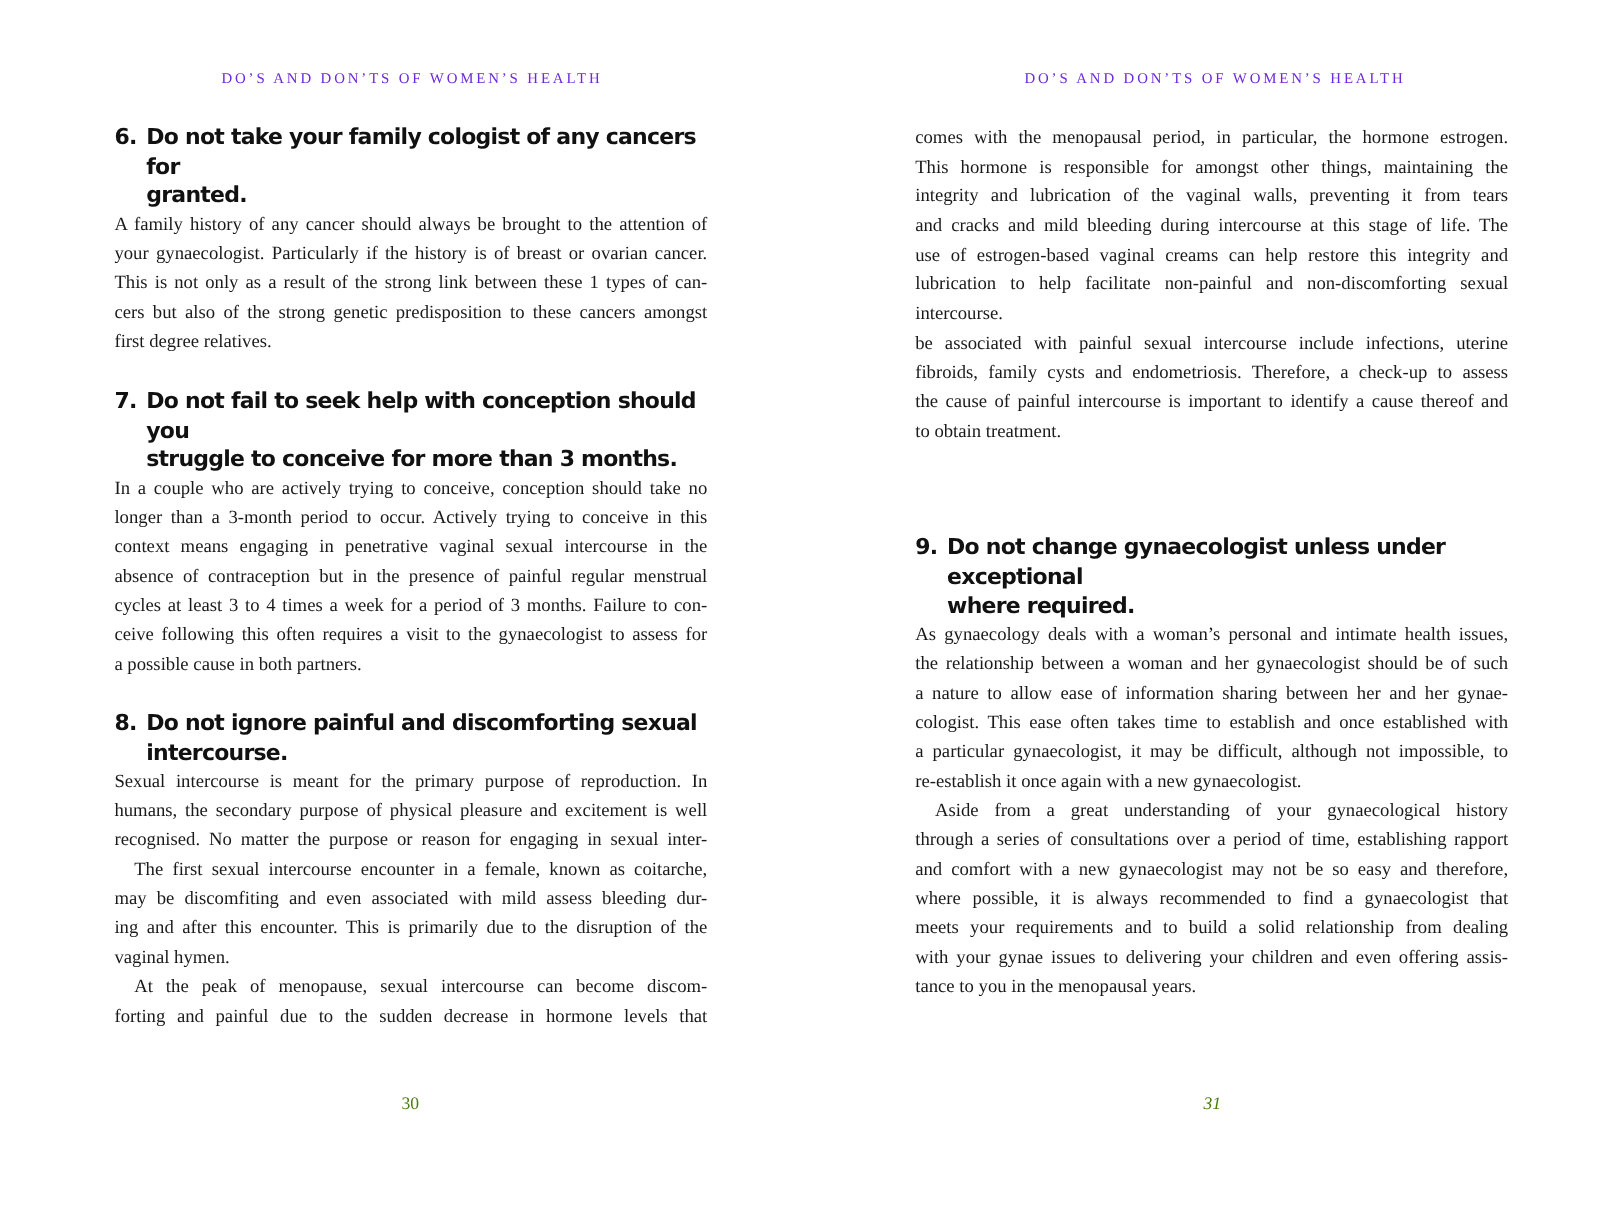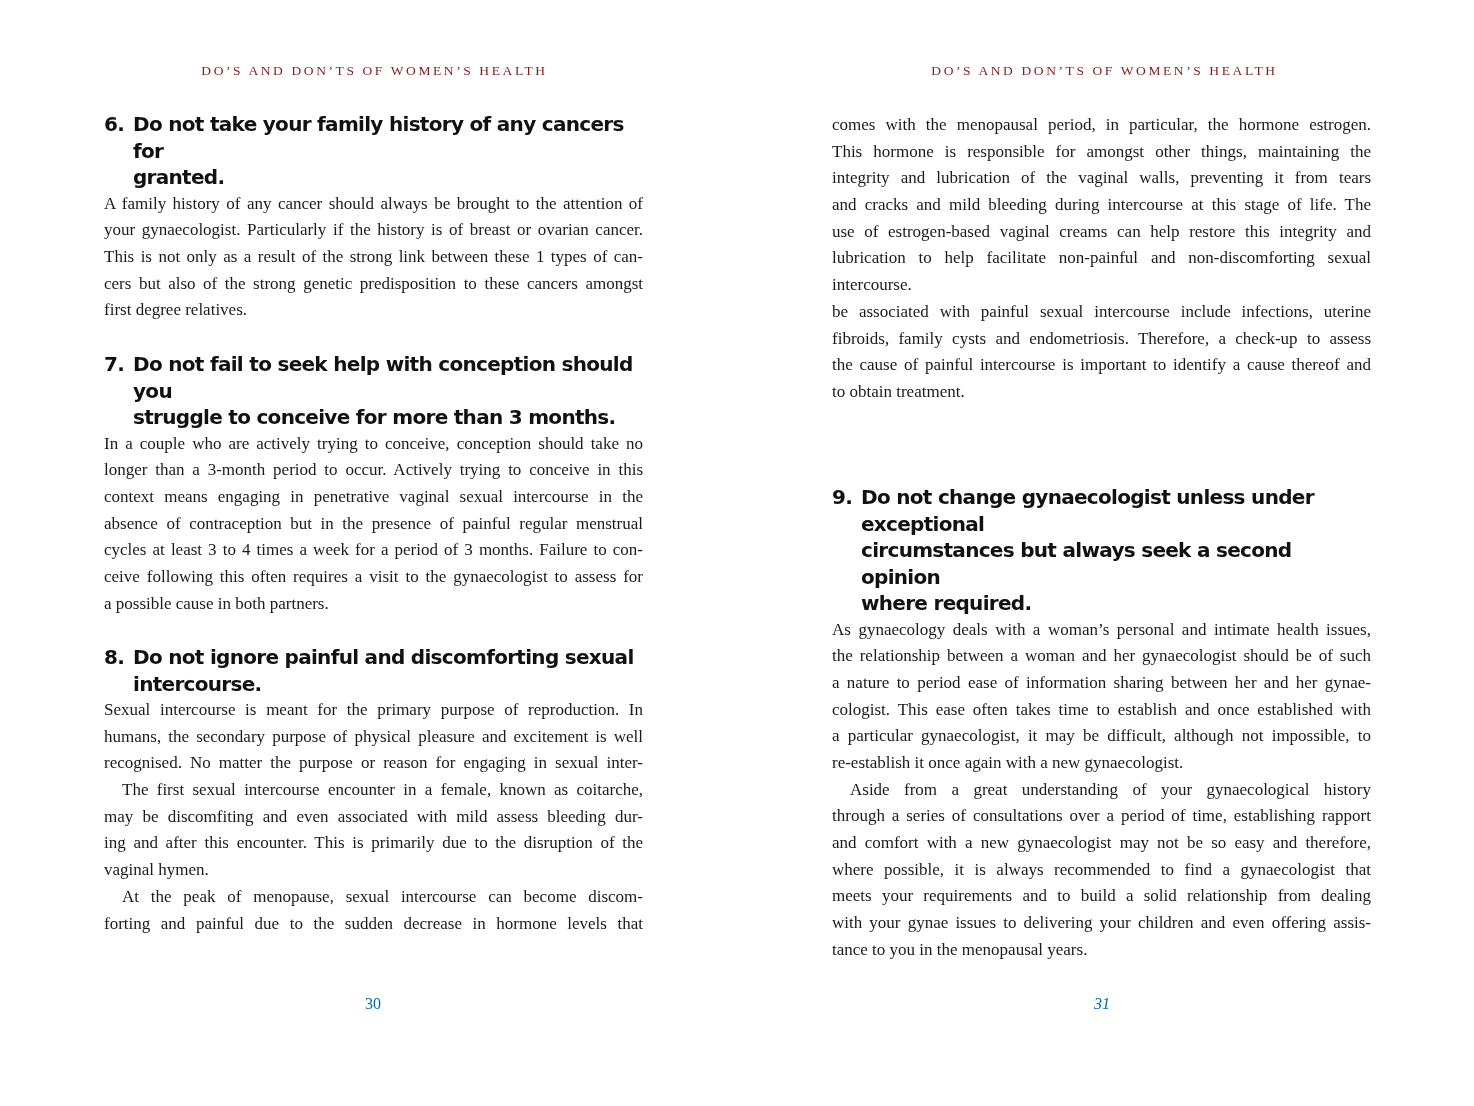--- a/index.html
+++ b/index.html
@@ -5,21 +5,21 @@
     html, body { margin: 0; padding: 0; background: #ffffff; }
     body { width: 1474px; height: 1106px; position: relative; overflow: hidden; color: #1a1a1a; }
     .page { position: absolute; top: 0; width: 737px; height: 1106px; }
     .page.left { left: 0; }
     .page.right { left: 737px; }
     .running-head {
       position: absolute; top: 63px; left: 0; width: 100%;
       text-align: center;
       font-family: "Liberation Serif", serif;
       font-size: 13.5px; letter-spacing: 2.6px; text-transform: uppercase;
-      font-variant: small-caps; color: #7f1d1d;
+      font-variant: small-caps; color: #6d28d9;
     }
     .left .running-head { left: 6px; width: 737px; }
     .right .running-head { left: -1px; width: 737px; }
     .text-block { position: absolute; width: 539px; }
     .left .text-block { left: 104px; }
     .right .text-block { left: 95px; }
     .heading {
       font-family: "DejaVu Sans", sans-serif; font-weight: bold;
       font-size: 20px; line-height: 26.5px; color: #111;
       display: flex; margin: 0; letter-spacing: -0.7px;
@@ -28,36 +28,36 @@
     .heading .htext { flex: 1; }
     .para {
       font-family: "Liberation Serif", serif; font-size: 17px; line-height: 26.7px;
       margin: 0; color: #1a1a1a;
     }
     .para .ln { display: block; text-align: justify; text-align-last: justify; height: 26.7px; white-space: nowrap; }
     .para .ln.last { text-align-last: left; }
     .para .ln.indent { text-indent: 18px; }
     .folio {
       position: absolute; top: 995px; width: 40px; text-align: center;
-      font-family: "Liberation Serif", serif; font-size: 16px; color: #0369a1;
+      font-family: "Liberation Serif", serif; font-size: 16px; color: #4d7c0f;
     }
     .left .folio { left: 353px; }
     .right .folio { left: 345px; font-style: italic; }
   </style>
 </head>
 <body>
 
 <div class="page left">
   <div class="running-head">Do’s and Don’ts of Women’s Health</div>
 
   <div class="text-block" style="top:111px;">
     <div class="heading">
       <span class="num">6.</span>
       <span class="htext">
-        <span style="display:block">Do not take your family history of any cancers for</span>
+        <span style="display:block">Do not take your family cologist of any cancers for</span>
         <span style="display:block">granted.</span>
       </span>
     </div>
     <div class="para">
       <span class="ln">A family history of any cancer should always be brought to the attention of</span>
       <span class="ln">your gynaecologist. Particularly if the history is of breast or ovarian cancer.</span>
       <span class="ln">This is not only as a result of the strong link between these 1 types of can-</span>
       <span class="ln">cers but also of the strong genetic predisposition to these cancers amongst</span>
       <span class="ln last">first degree relatives.</span>
     </div>
@@ -129,28 +129,27 @@
       <span class="ln">the cause of painful intercourse is important to identify a cause thereof and</span>
       <span class="ln last">to obtain treatment.</span>
     </div>
   </div>
 
   <div class="text-block" style="top:484px;">
     <div class="heading">
       <span class="num">9.</span>
       <span class="htext">
         <span style="display:block">Do not change gynaecologist unless under exceptional</span>
-        <span style="display:block">circumstances but always seek a second opinion</span>
         <span style="display:block">where required.</span>
       </span>
     </div>
     <div class="para">
       <span class="ln">As gynaecology deals with a woman’s personal and intimate health issues,</span>
       <span class="ln">the relationship between a woman and her gynaecologist should be of such</span>
-      <span class="ln">a nature to period ease of information sharing between her and her gynae-</span>
+      <span class="ln">a nature to allow ease of information sharing between her and her gynae-</span>
       <span class="ln">cologist. This ease often takes time to establish and once established with</span>
       <span class="ln">a particular gynaecologist, it may be difficult, although not impossible, to</span>
       <span class="ln last">re-establish it once again with a new gynaecologist.</span>
     </div>
     <div class="para">
       <span class="ln indent">Aside from a great understanding of your gynaecological history</span>
       <span class="ln">through a series of consultations over a period of time, establishing rapport</span>
       <span class="ln">and comfort with a new gynaecologist may not be so easy and therefore,</span>
       <span class="ln">where possible, it is always recommended to find a gynaecologist that</span>
       <span class="ln">meets your requirements and to build a solid relationship from dealing</span>

